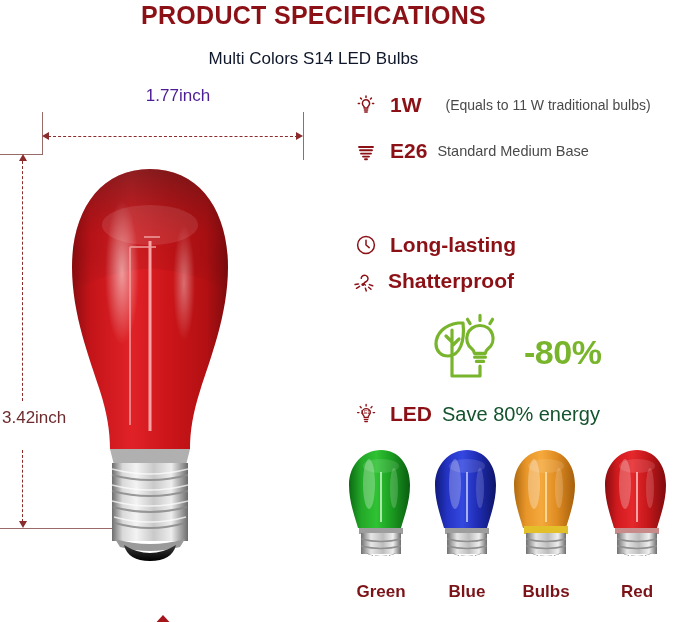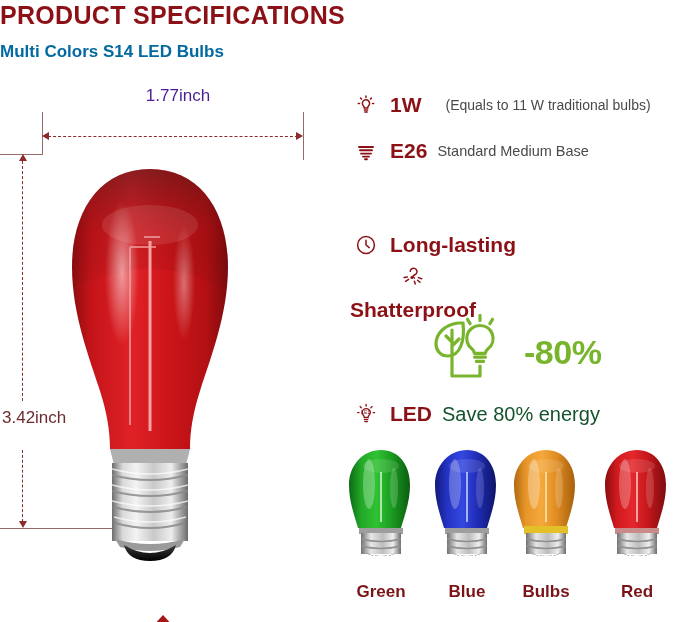--- a/index.html
+++ b/index.html
@@ -4,27 +4,27 @@
 <style>
   html,body{margin:0;padding:0;}
   body{
     width:679px;height:622px;background:#ffffff;
     font-family:"Liberation Sans", sans-serif;
     color:#7b1418;overflow:hidden;position:relative;
   }
   .stage{position:absolute;inset:0;}
 
   
-  .header{position:absolute;left:0;top:0;width:627px;text-align:left;}
+  .header{position:absolute;left:0;top:0;width:627px;text-align:center;}
   .title{
     font-size:25px;font-weight:bold;letter-spacing:.3px;color:#8c1116;
     margin-top:1px;line-height:28px;
   }
   .subtitle{
-    font-size:17px;font-weight:bold;color:#0369a1;line-height:24px;margin-top:11px;
+    font-size:17px;font-weight:normal;color:#0f172a;line-height:24px;margin-top:18px;
   }
 
   
   .left{position:absolute;left:0;top:58px;width:335px;height:564px;}
 
   .dim-top-label{
     position:absolute;left:118px;top:28px;width:120px;text-align:center;
     font-size:17px;color:#4c1d95;
   }
   .vline{position:absolute;width:1px;background:#9a6a68;}
@@ -219,21 +219,21 @@
     <div class="spec-row" style="left:12px;top:172px;">
       <span class="spec-ico">
         <svg width="24" height="24" viewBox="0 0 24 24" fill="none" stroke="#8c1116" stroke-width="1.5" stroke-linecap="round">
           <circle cx="12" cy="12" r="8.4"></circle>
           <path d="M12 7.2V12l3.2 2.6"></path>
         </svg>
       </span>
       <span class="spec-key">Long-lasting</span>
     </div>
 
-    <div class="spec-row" style="left:10px;top:202px;flex-direction:column;">
+    <div class="spec-row" style="left:10px;top:208px;">
       <span class="spec-ico">
         <svg width="28" height="24" viewBox="0 0 28 24" fill="none" stroke="#8c1116" stroke-width="1.5" stroke-linecap="round">
           <path d="M11.2 9.3a3.4 3.4 0 1 1 6.5 1.7c-.6 1.3-2 1.8-2.9 2.4-.5.4-.8.9-1 1.4"></path>
           <path d="M13.6 14.8l1.8 1.2"></path>
           <circle cx="12.9" cy="15.6" r="1.5" fill="#8c1116" stroke="none"></circle>
           <path d="M9.6 17.4l-3.1 1.9M8.4 14.9l-3.3.6M19.4 15.6l3.3 1.2M18.6 18.2l2.4 2.1M15.4 19.3l.9 2.6"></path>
         </svg>
       </span>
       <span class="spec-key">Shatterproof</span>
     </div>

